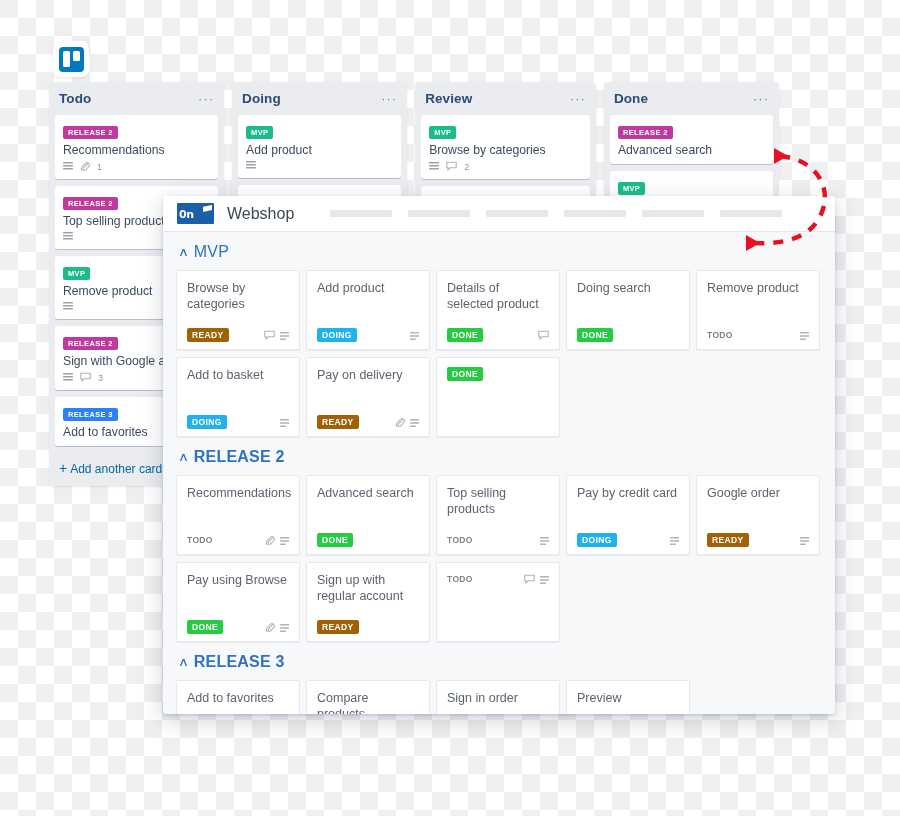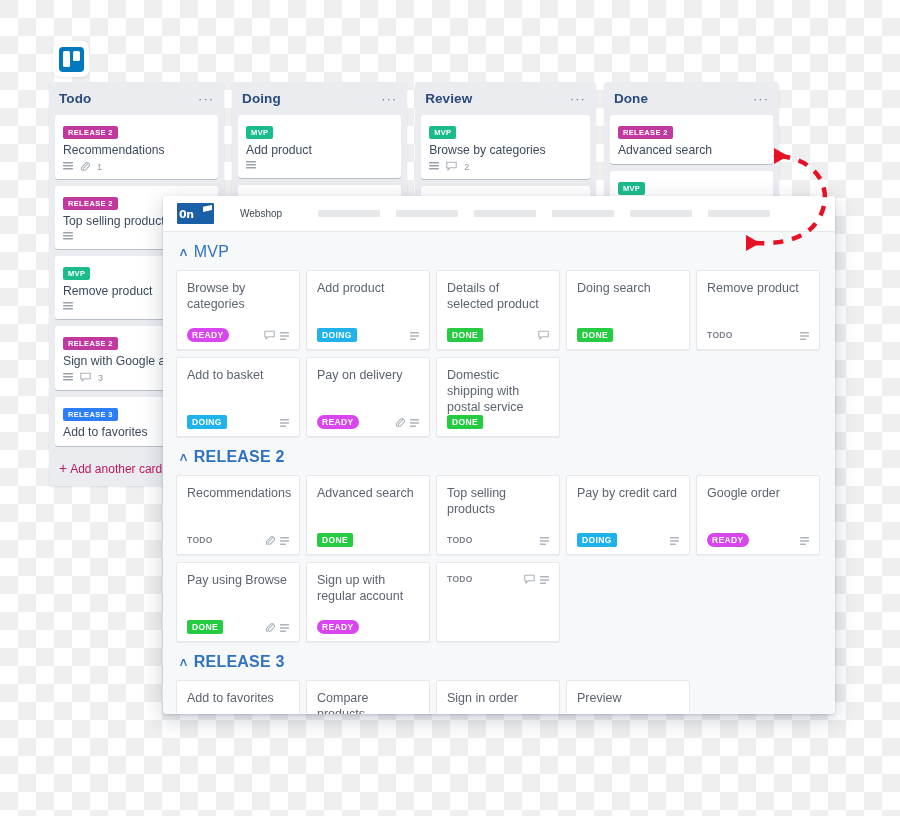--- a/index.html
+++ b/index.html
@@ -72,21 +72,21 @@
   .tlabel.r3 { background: #2d7ff9; }
   .tlabel.mvp { background: #1bbc8c; }
   .tcard-title {
     font-size: 12.2px; color: #3c4a5e; line-height: 15px; white-space: nowrap;
   }
   .tcard-badges {
     display: flex; align-items: center; gap: 7px;
     margin-top: 3px; color: #8c98a8; font-size: 9px;
   }
   .add-card {
-    padding: 6px 4px 4px 4px; color: #be185d; font-size: 12px;
+    padding: 6px 4px 4px 4px; color: #0369a1; font-size: 12px;
     white-space: nowrap;
     margin-top: 8px;
   }
   .add-card .plus { font-size: 14px; margin-right: 3px; }
 
   
   #webshop {
     position: absolute; left: 163px; top: 196px;
     width: 672px; height: 518px;
     background: #f7f8fa;
@@ -108,21 +108,21 @@
     font-size: 11px; font-weight: bold; color: #fff;
     font-family: "DejaVu Sans", sans-serif;
     line-height: 13px; padding: 0 0 3px 2px; letter-spacing: -.3px;
   }
   #ws-logo .flag {
     position: absolute; right: 2px; top: 2px;
     width: 9px; height: 7px; background: #ffffff;
     clip-path: polygon(0 100%, 0 25%, 100% 0, 100% 70%);
   }
   #ws-title {
-    margin-left: 26px; font-size: 10px; color: #3d4751; font-weight: normal;
+    margin-left: 13px; font-size: 16px; color: #3d4751; font-weight: normal;
   }
   #ws-navbars { display: flex; gap: 16px; margin-left: 36px; }
   .navbar-ph { width: 62px; height: 7px; background: #e6e7e9; border-radius: 1px; }
 
   .section-head {
     display: flex; align-items: center; gap: 6px;
     padding: 11px 16px 9px 16px;
     background: #f7f8fa;
   }
   .section-caret {
@@ -153,21 +153,21 @@
   .wcard-foot {
     display: flex; align-items: center; justify-content: space-between;
     height: 13px;
   }
   .status {
     display: inline-block;
     font-size: 8.5px; font-weight: bold; color: #fff;
     letter-spacing: .35px;
     padding: 2px 5px; border-radius: 2px;
   }
-  .status.ready { background: #d946ef; border-radius: 7px; }
+  .status.ready { background: #a16207; }
   .status.doing { background: #20b2ea; }
   .status.done  { background: #25cc42; }
   .status.todo  { background: transparent; color: #7d838c; padding-left: 0; font-size: 8.5px; }
   .wcard-icons { display: flex; align-items: center; gap: 5px; color: #aeb4bc; }
   .row-gap { height: 7px; }
 
   
   .ic { display: inline-block; vertical-align: middle; }
 
   
@@ -387,21 +387,20 @@
                 </svg></span>
               <span class="ic"><svg width="9" height="8" viewBox="0 0 9 8">
                   <rect x="0" y="0" width="9" height="1.6" rx=".4" fill="#aeb4bc"></rect>
                   <rect x="0" y="3.2" width="9" height="1.6" rx=".4" fill="#aeb4bc"></rect>
                   <rect x="0" y="6.4" width="6" height="1.6" rx=".4" fill="#aeb4bc"></rect>
                 </svg></span>
             </span>
           </div>
         </div>
         <div class="wcard">
-          <div class="wcard-title">Domestic shipping with postal service</div>
           <div class="wcard-foot">
             <span class="status done">DONE</span>
             <span class="wcard-icons"></span>
           </div>
         </div>
       </div>
       <div class="section-head">
         <span class="section-caret">∧</span>
         <span class="section-title rel">RELEASE 2</span>
       </div>

